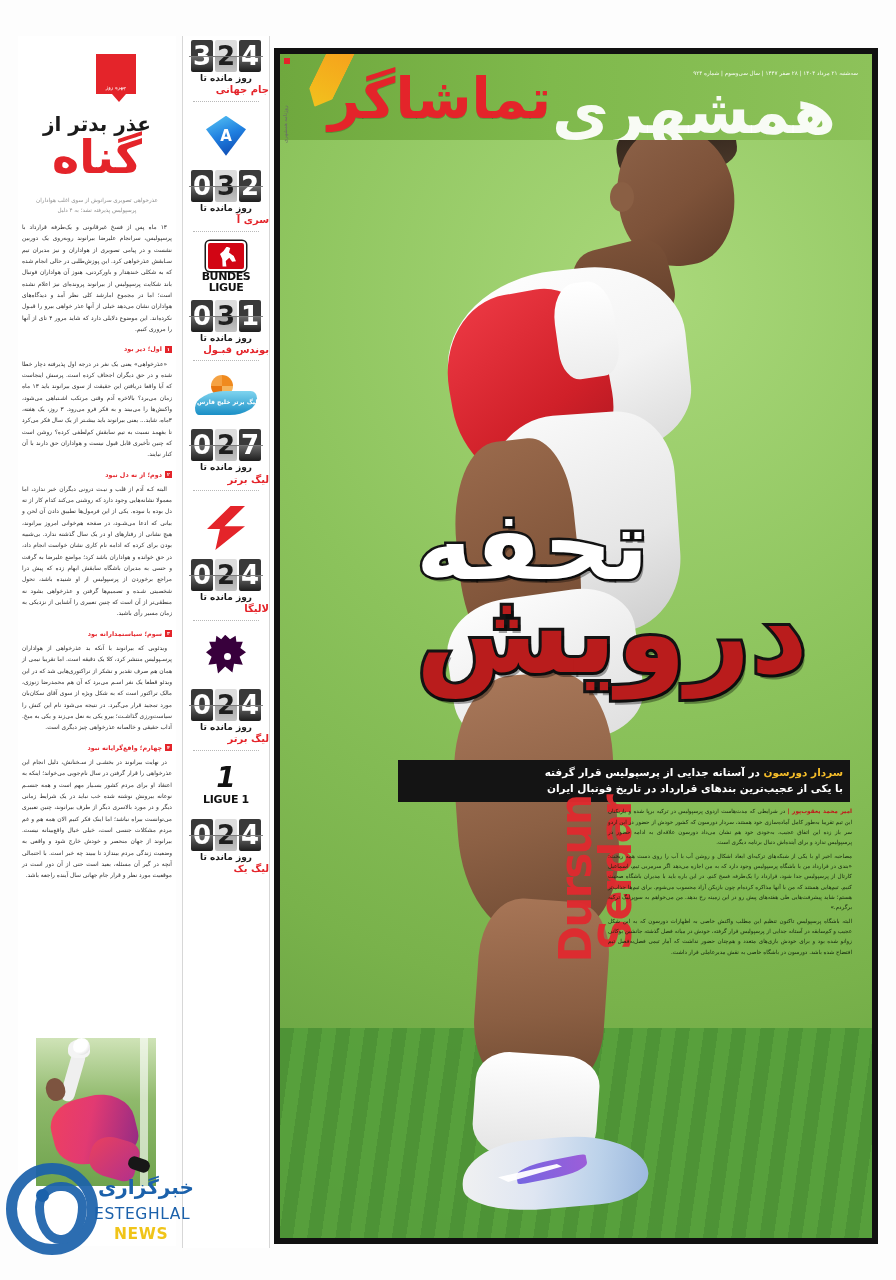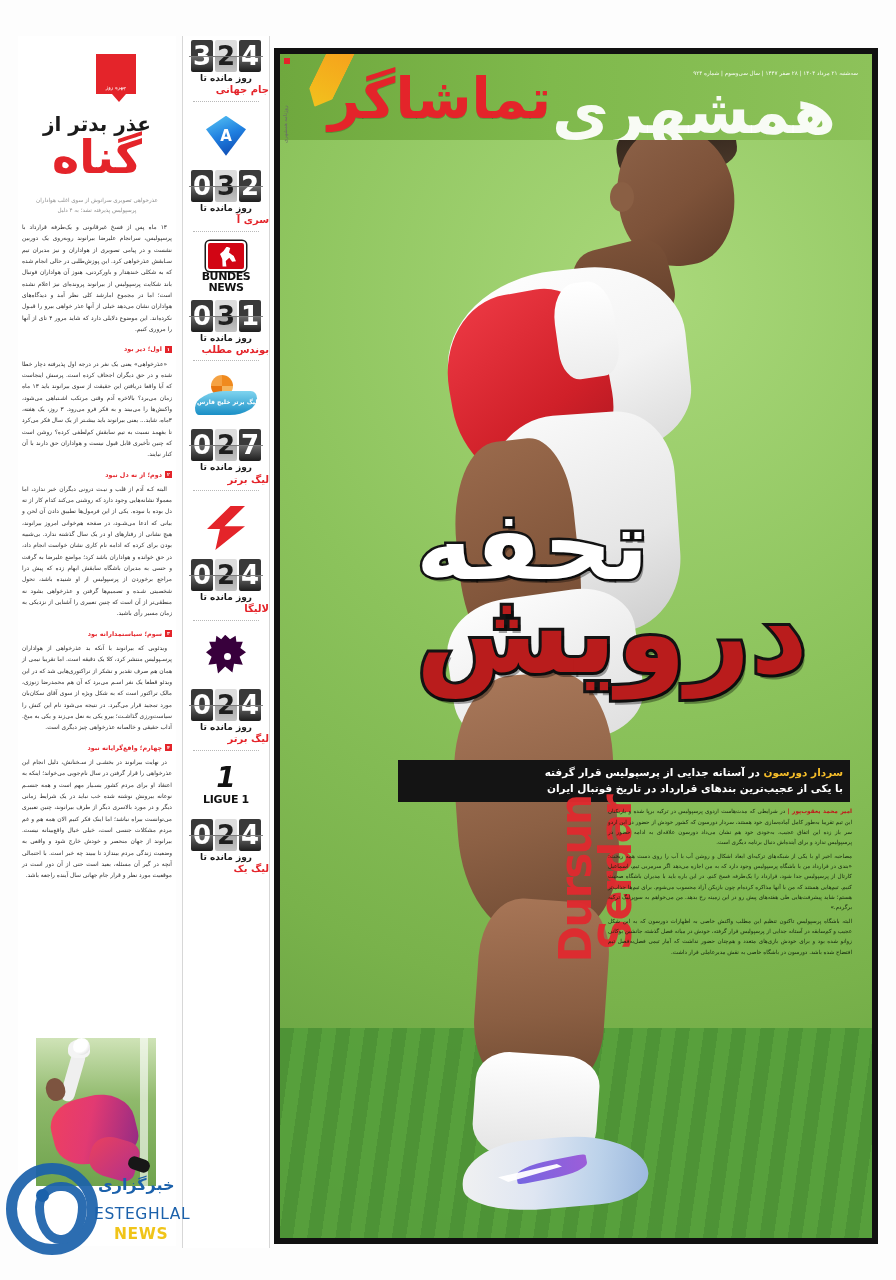--- a/index.html
+++ b/index.html
@@ -205,21 +205,21 @@
   #watermark .wm-dot {
     position: absolute;
     left: 30px; top: 34px;
     width: 13px; height: 13px;
     border-radius: 50%;
     background: #1b61ab;
   }
   #watermark .wm-fa {
     position: absolute;
     left: 92px; top: 20px;
-    font-size: 16px;
+    font-size: 20px;
     font-weight: bold;
     color: #1b61ab;
     letter-spacing: -.5px;
   }
   #watermark .wm-en {
     position: absolute;
     left: 88px; top: 50px;
     font-size: 15.5px;
     font-weight: normal;
     color: #1b61ab;
@@ -880,30 +880,30 @@
       <div class="cd-l2">سری آ</div>
       <div class="cd-sep"></div>
     </div>
 
     <div class="cd-item">
       <div class="cd-logo">
         <div class="lg-bundes">
           <div class="shield">
             <div class="player"></div>
           </div>
-          <div class="bl-txt">BUNDES NEWS</div>
+          <div class="bl-txt">BUNDES LIGUE</div>
         </div>
       </div>
       <div class="cd-digits">
         <span class="digit">0</span>
         <span class="digit light">3</span>
         <span class="digit">1</span>
       </div>
       <div class="cd-l1">روز مانده تا</div>
-      <div class="cd-l2">بوندس مطلب</div>
+      <div class="cd-l2">بوندس قبـول</div>
       <div class="cd-sep"></div>
     </div>
 
     <div class="cd-item">
       <div class="cd-logo">
         <div class="lg-pgpl">
           <div class="ball"></div>
           <div class="wave"></div>
           <div class="pg-t">لیگ برتر خلیج فارس</div>
         </div>

